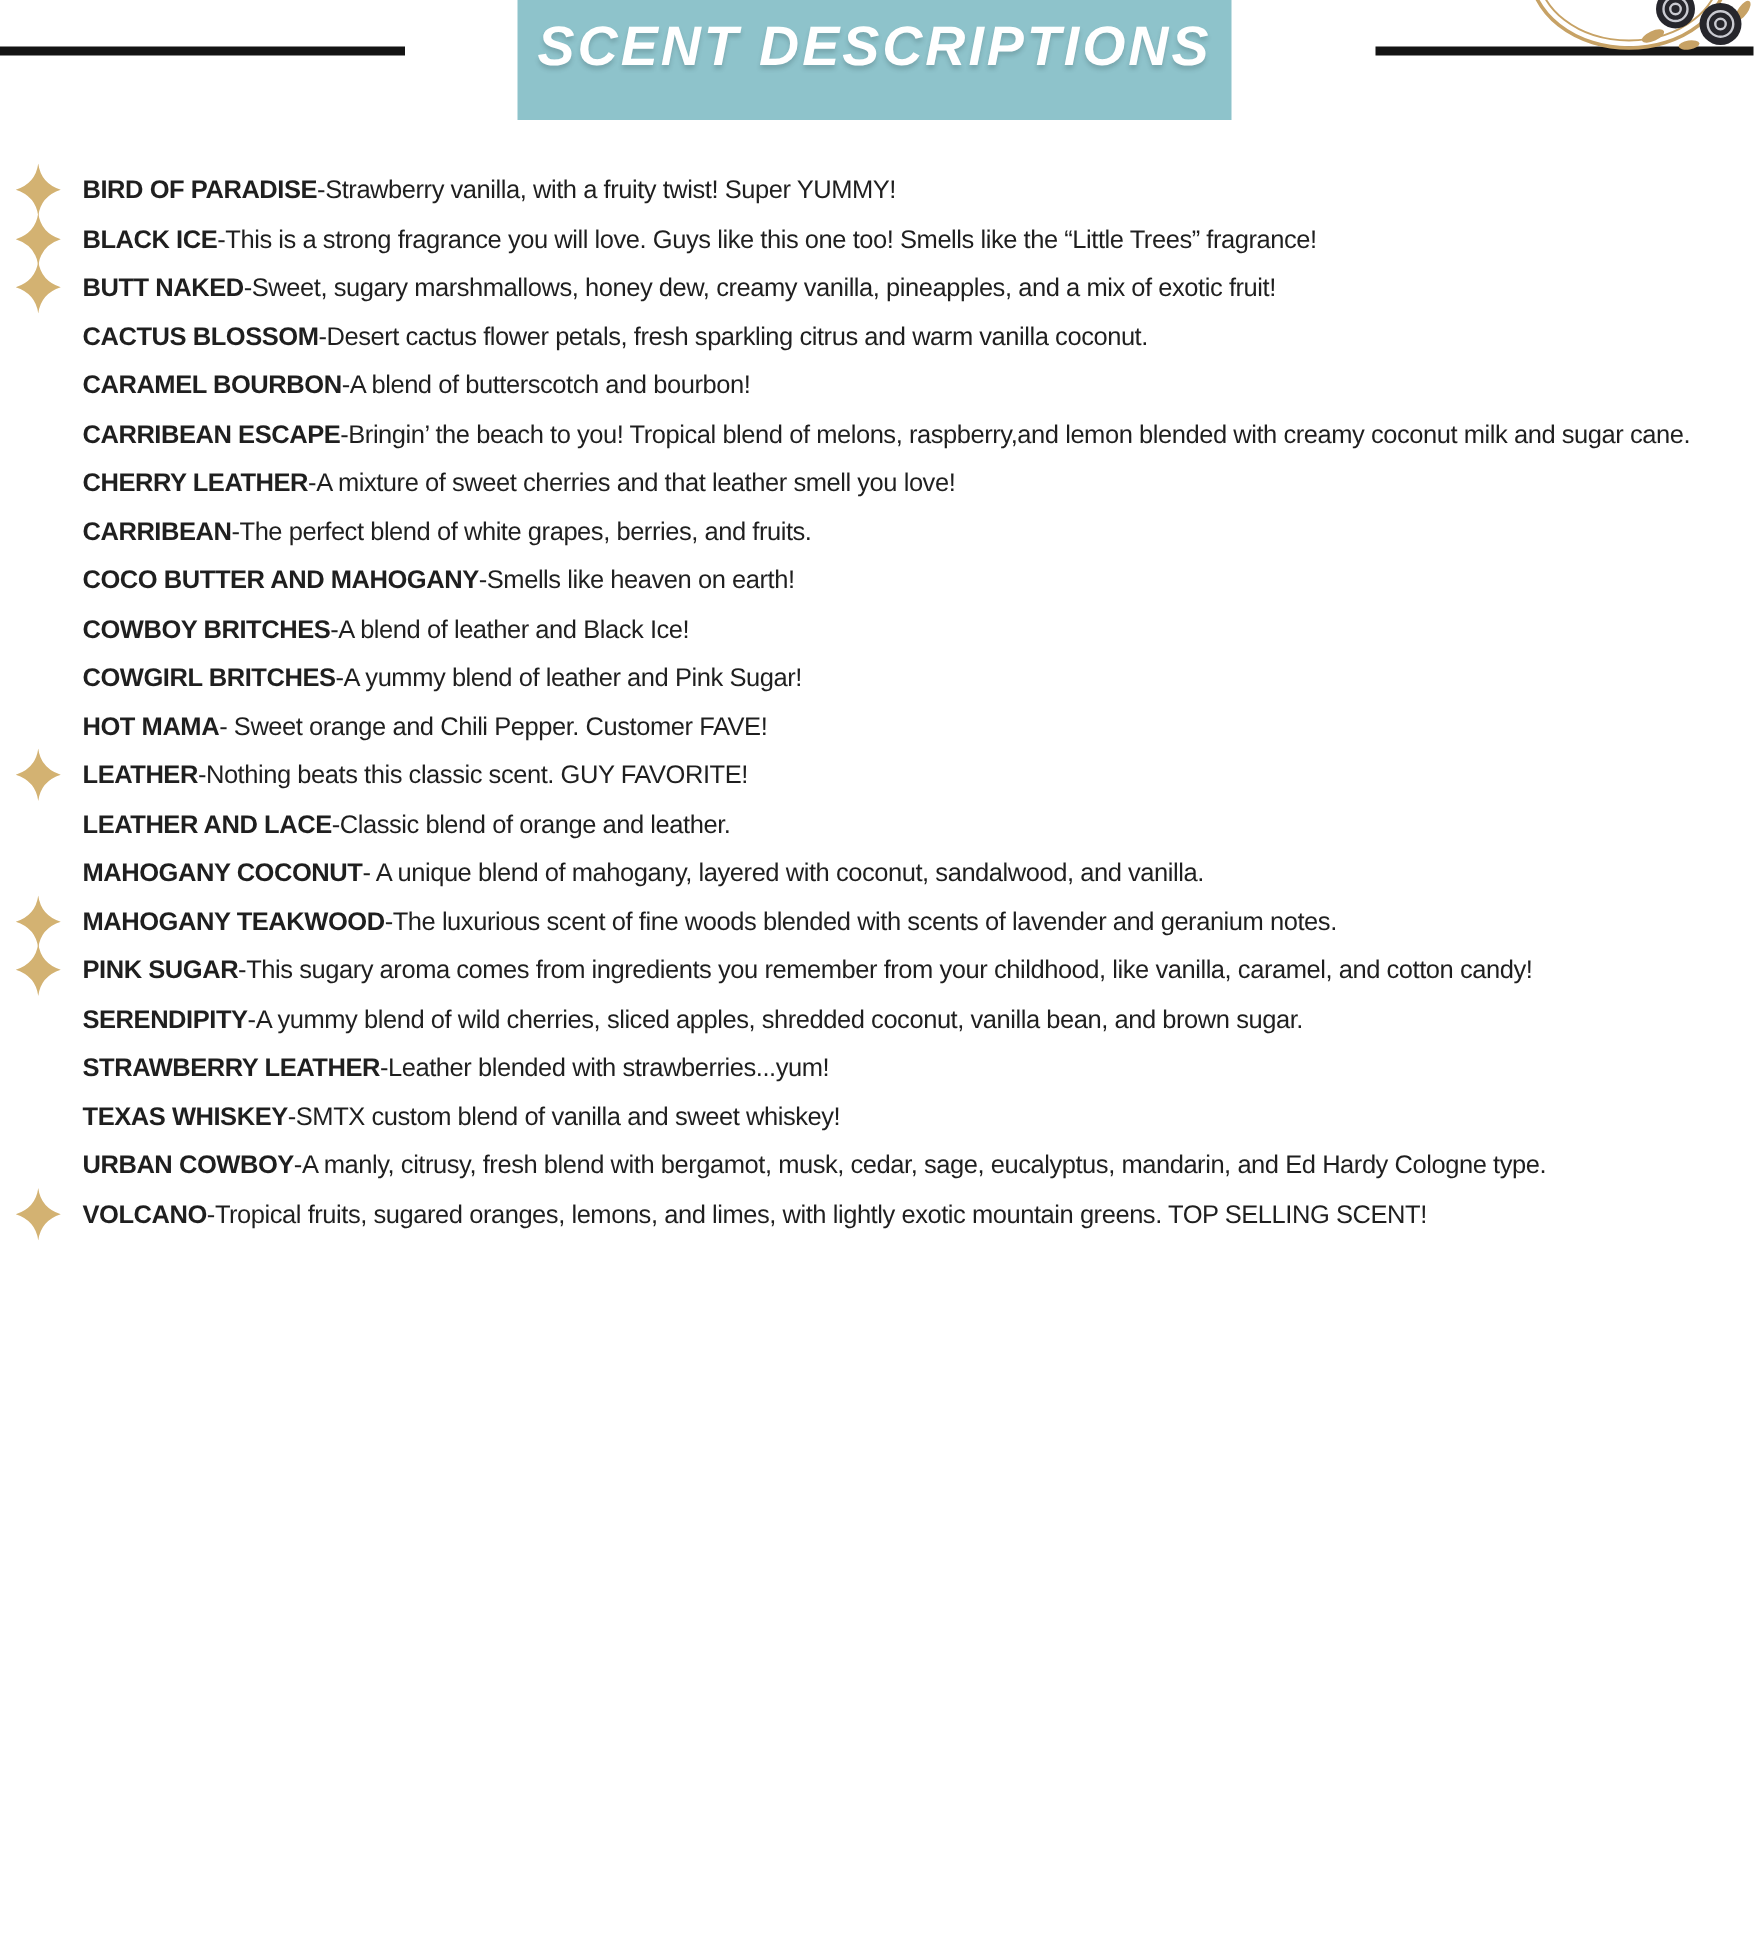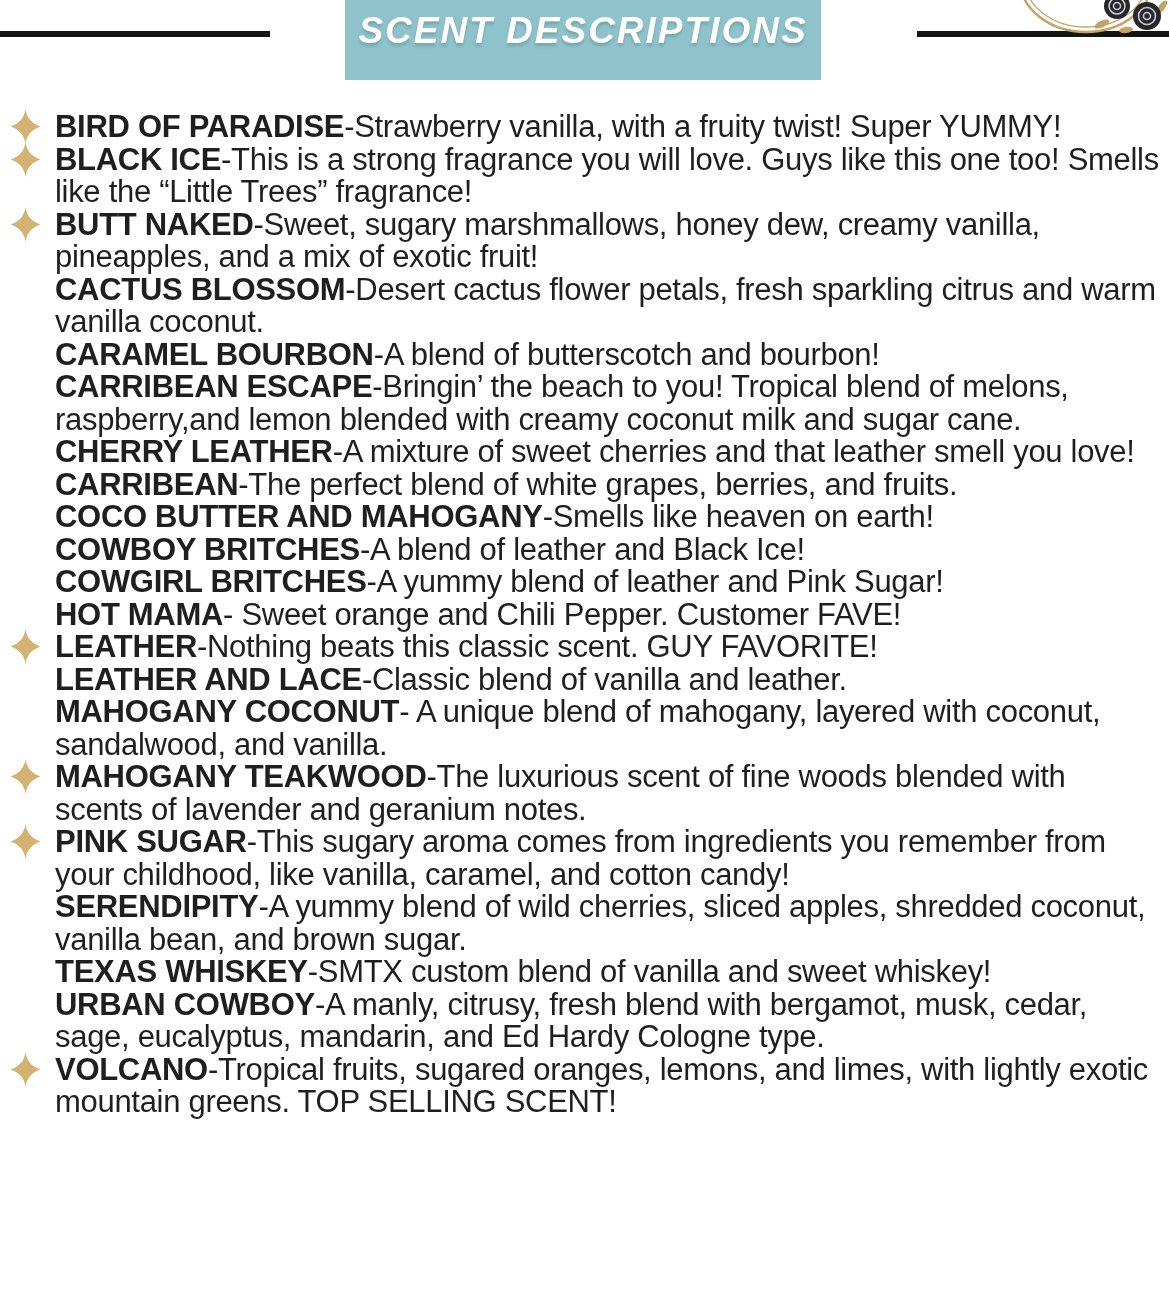--- a/index.html
+++ b/index.html
@@ -43,21 +43,21 @@
   .logo{position:absolute;top:0;right:0;width:155px;height:48px;}
   .logo-arc{fill:none;stroke:var(--logo-gold);}
   .logo-leaf{fill:var(--logo-gold);}
   .logo-rose{fill:var(--rose-dark);}
   .logo-swirl{fill:none;stroke:var(--swirl);stroke-width:1.6px;}
   .scent-list{
     list-style:none;
     margin:0;
     padding:0 9px 0 55px;
     width:1169px;
-    font-size:31px;
+    font-size:17px;
     line-height:32.5px;
     letter-spacing:-0.3px;
   }
   .scent-row{position:relative;}
   .scent-name{font-weight:bold;}
   .star{
     position:absolute;
     left:-46px;top:-2px;
     width:33px;height:35px;
     color:var(--star);
@@ -161,21 +161,21 @@
 
   <li class="scent-row">
     <svg class="star" viewBox="0 0 24 28" aria-hidden="true">
       <path fill="currentColor" d="M12 0 Q13.4 10.6 24 14 Q13.4 17.4 12 28 Q10.6 17.4 0 14 Q10.6 10.6 12 0 Z"></path>
     </svg>
     <span class="scent-name">LEATHER</span><span class="scent-desc">-Nothing beats this classic scent. GUY FAVORITE!</span>
   </li>
 
   <li class="scent-row">
     
-    <span class="scent-name">LEATHER AND LACE</span><span class="scent-desc">-Classic blend of vanilla and leather.</span>
+    <span class="scent-name">LEATHER AND LACE</span><span class="scent-desc">-Classic blend of orange and leather.</span>
   </li>
 
 
   <li class="scent-row">
     
     <span class="scent-name">MAHOGANY COCONUT</span><span class="scent-desc">- A unique blend of mahogany, layered with coconut, sandalwood, and vanilla.</span>
   </li>
 
   <li class="scent-row">
     <svg class="star" viewBox="0 0 24 28" aria-hidden="true">
@@ -189,20 +189,24 @@
       <path fill="currentColor" d="M12 0 Q13.4 10.6 24 14 Q13.4 17.4 12 28 Q10.6 17.4 0 14 Q10.6 10.6 12 0 Z"></path>
     </svg>
     <span class="scent-name">PINK SUGAR</span><span class="scent-desc">-This sugary aroma comes from ingredients you remember from your childhood, like vanilla, caramel, and cotton candy!</span>
   </li>
 
   <li class="scent-row">
     
     <span class="scent-name">SERENDIPITY</span><span class="scent-desc">-A yummy blend of wild cherries, sliced apples, shredded coconut, vanilla bean, and brown sugar.</span>
   </li>
 
+  <li class="scent-row">
+    
+    <span class="scent-name">STRAWBERRY LEATHER</span><span class="scent-desc">-Leather blended with strawberries...yum!</span>
+  </li>
 
 
   <li class="scent-row">
     
     <span class="scent-name">TEXAS WHISKEY</span><span class="scent-desc">-SMTX custom blend of vanilla and sweet whiskey!</span>
   </li>
 
   <li class="scent-row">
     
     <span class="scent-name">URBAN COWBOY</span><span class="scent-desc">-A manly, citrusy, fresh blend with bergamot, musk, cedar, sage, eucalyptus, mandarin, and Ed Hardy Cologne type.</span>

